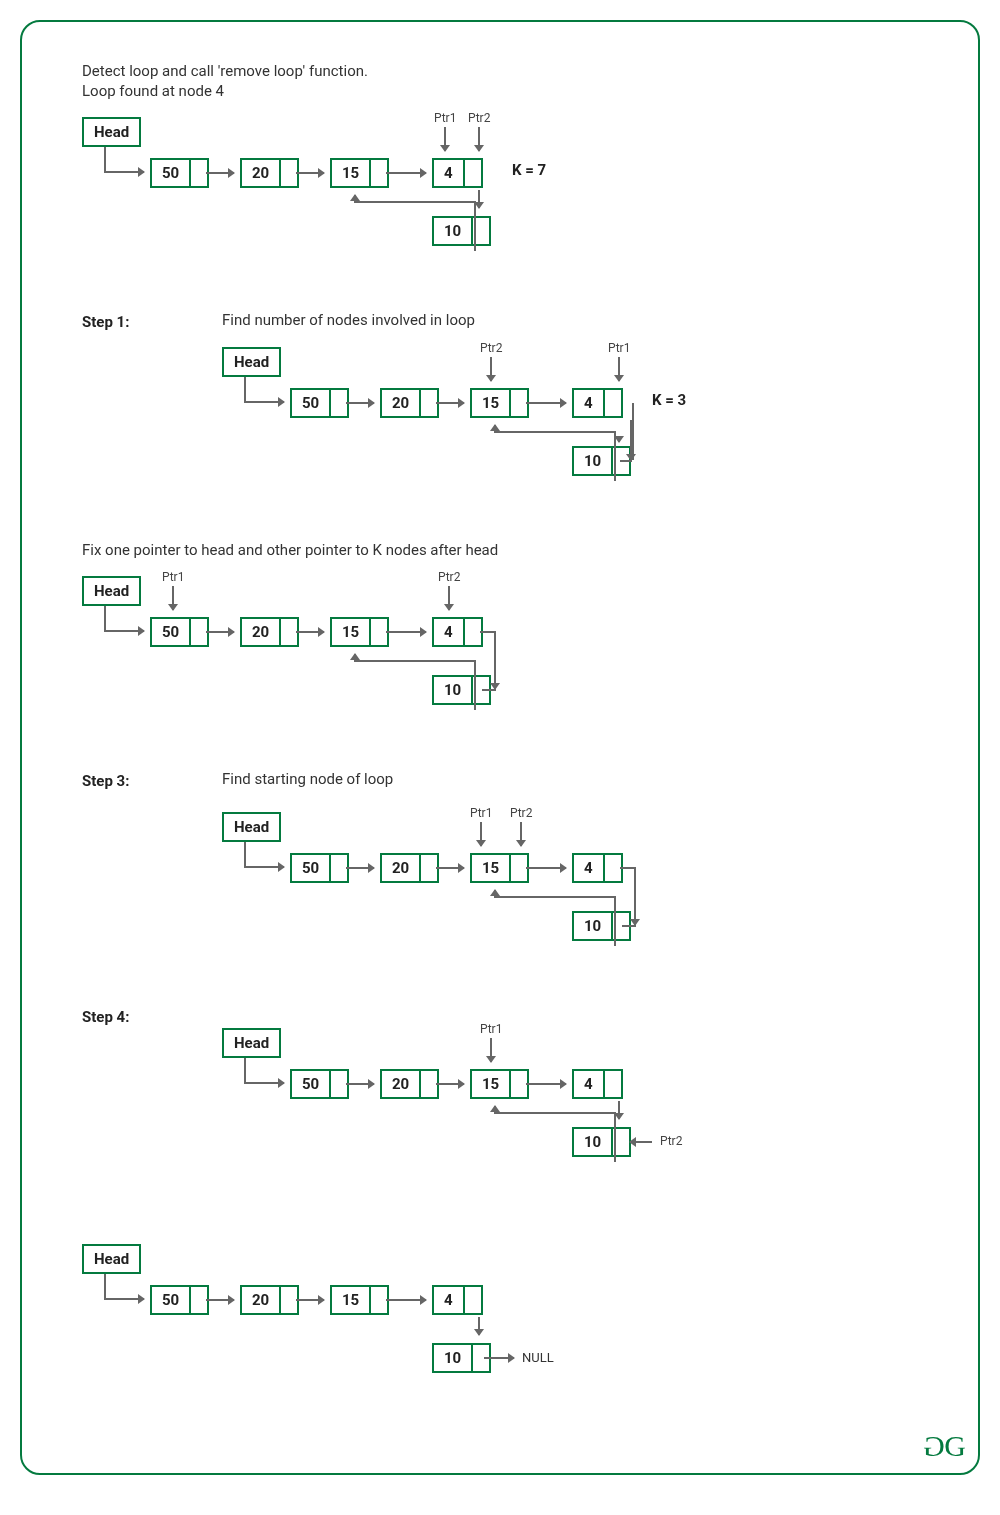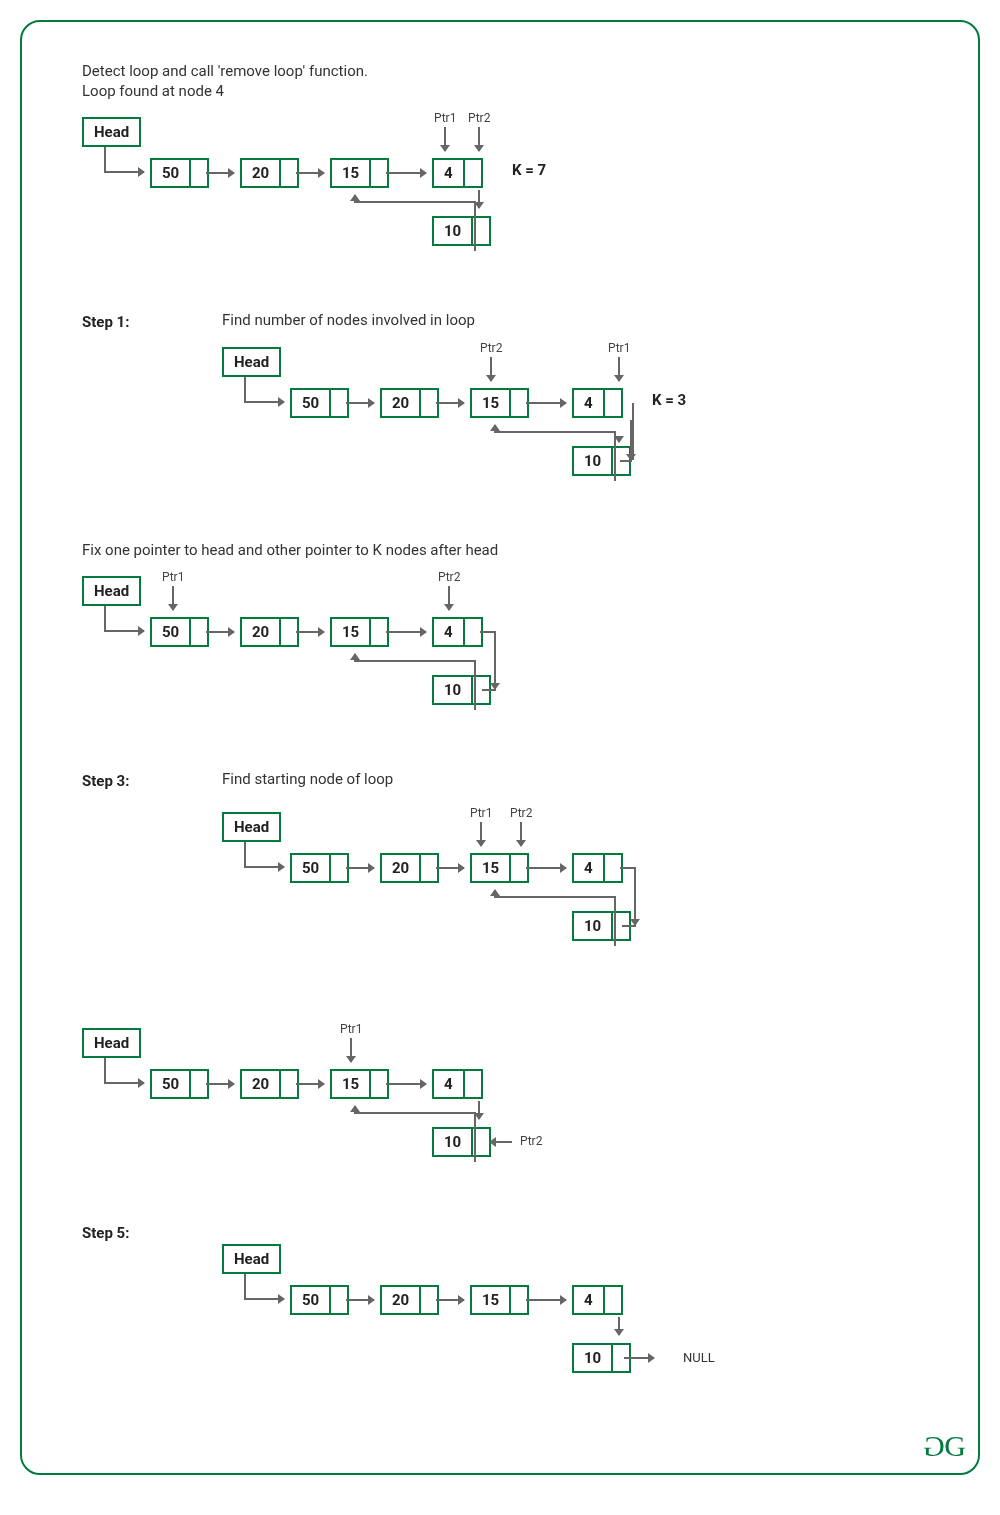--- a/index.html
+++ b/index.html
@@ -375,20 +375,21 @@
         <div class="hline" style="left:400px;top:119px;width:14px"></div>
 
         <div class="vline" style="left:392px;top:90px;height:50px"></div>
         <div class="hline" style="left:272px;top:90px;width:120px"></div>
         <div class="vline arr-up" style="left:272px;top:84px;height:6px"></div>
       </div>
     </div>
   </div>
 
   <div class="step-row">
+    <div class="step-label">Step 4:</div>
     <div class="step-body">
       <div class="diagram tall" style="margin-top:16px">
         <div class="headbox" style="left:0;top:6px">Head</div>
         <div class="elbow" style="left:22px;top:36px;height:26px"></div>
         <div class="elbow-h arrow" style="left:22px;top:60px;width:40px"></div>
         <div class="node" style="left:68px;top:47px">
             <div class="val">50</div>
             <div class="ptr"></div>
           </div>
         <div class="h-arrow" style="left:124px;top:61px;width:28px"></div>
@@ -420,21 +421,20 @@
         <div class="vline arr-down" style="left:396px;top:79px;height:18px"></div>
 
         <div class="vline" style="left:392px;top:90px;height:50px"></div>
         <div class="hline" style="left:272px;top:90px;width:120px"></div>
         <div class="vline arr-up" style="left:272px;top:84px;height:6px"></div>
       </div>
     </div>
   </div>
 
   <div class="step-row" style="margin-bottom:10px">
-    <div class="step-label">Step 5:</div>
     <div class="step-body">
       <div class="diagram tall" style="margin-top:16px">
         <div class="headbox" style="left:0;top:6px">Head</div>
         <div class="elbow" style="left:22px;top:36px;height:26px"></div>
         <div class="elbow-h arrow" style="left:22px;top:60px;width:40px"></div>
         <div class="node" style="left:68px;top:47px">
             <div class="val">50</div>
             <div class="ptr"></div>
           </div>
         <div class="h-arrow" style="left:124px;top:61px;width:28px"></div>
@@ -453,21 +453,21 @@
             <div class="ptr"></div>
           </div>
         <div class="node" style="left:350px;top:105px">
             <div class="val">10</div>
             <div class="ptr"></div>
           </div>
 
         <div class="vline arr-down" style="left:396px;top:79px;height:18px"></div>
 
         <div class="h-arrow" style="left:402px;top:119px;width:30px"></div>
-        <div class="null-label" style="left:461px;top:112px">NULL</div>
+        <div class="null-label" style="left:440px;top:112px">NULL</div>
       </div>
     </div>
   </div>
 
   <div class="logo">
     <span class="flip">G</span><span>G</span>
   </div>
 </div>
 
 </body></html>

